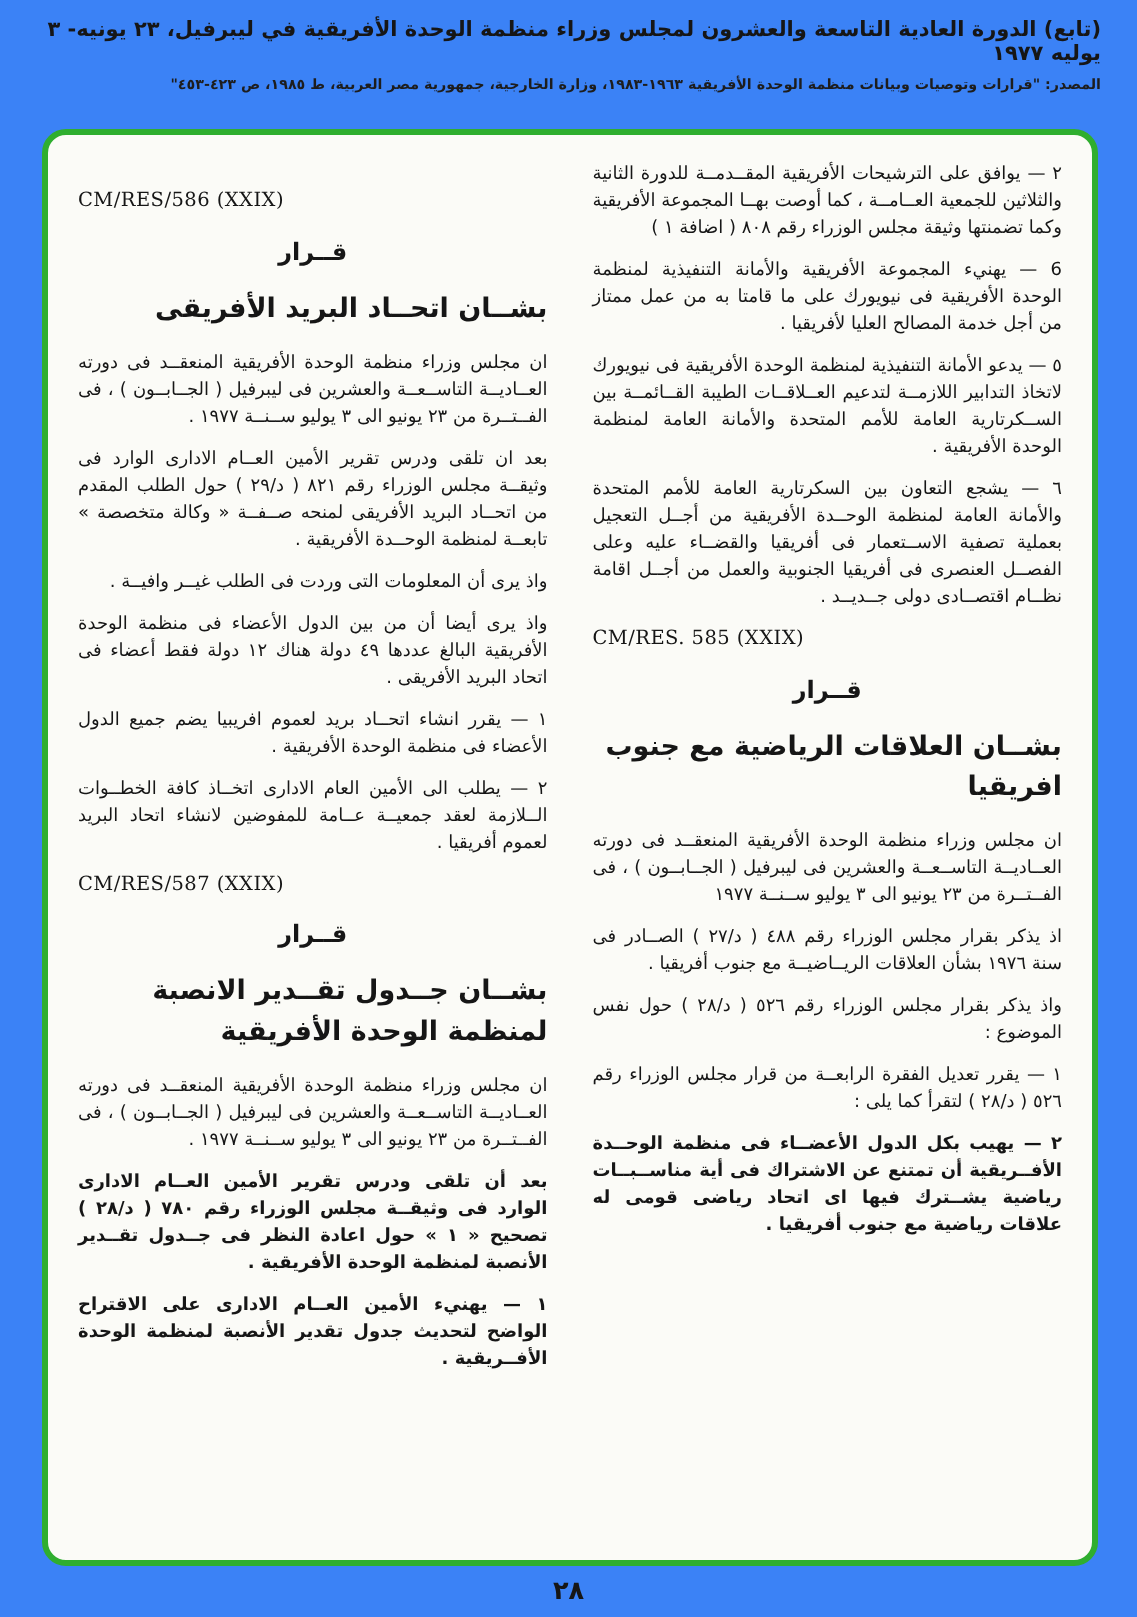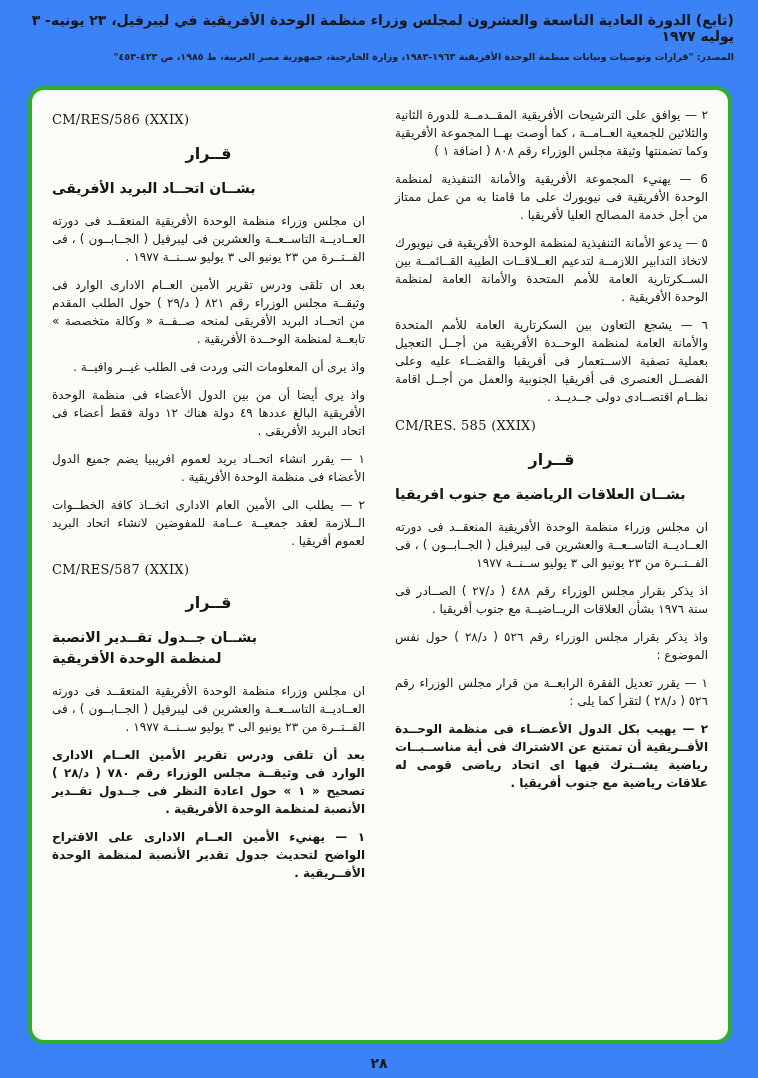--- a/index.html
+++ b/index.html
@@ -20,24 +20,24 @@
   }
   .columns { display:flex; direction:rtl; gap:30px; height:100%; }
   .col { flex:1; direction:rtl; font-size:12px; line-height:1.5; }
   .para { text-align:justify; margin-bottom:10px; }
   .para.bold { font-weight:bold; }
   .code {
     direction:ltr; text-align:left;
     font-family:"DejaVu Serif", serif; font-size:13px;
     margin:10px 0 12px; letter-spacing:0.3px;
   }
-  .col > .code:first-child { margin-top:4px; }
+  .col > .code:first-child { margin-top:18px; }
   .heading { text-align:center; font-weight:bold; font-size:16px; margin:8px 0 12px; }
-  .subheading { text-align:left; font-weight:bold; font-size:14px; margin-bottom:13px; white-space:pre-line; }
-  .page-number { position:absolute; bottom:7px; left:0; right:0; text-align:center; font-weight:bold; font-size:14px; }
+  .subheading { text-align:right; font-weight:bold; font-size:18px; margin-bottom:13px; white-space:pre-line; }
+  .page-number { position:absolute; bottom:7px; left:0; right:0; text-align:center; font-weight:bold; font-size:17px; }
 </style>
 </head>
 <body>
 
 <div class="page">
 
   <div class="header">
     <div class="header-line1">(تابع) الدورة العادية التاسعة والعشرون لمجلس وزراء منظمة الوحدة الأفريقية في ليبرفيل، ٢٣ يونيه- ٣ يوليه ١٩٧٧</div>
     <div class="header-line2">المصدر: "قرارات وتوصيات وبيانات منظمة الوحدة الأفريقية ١٩٦٣-١٩٨٣، وزارة الخارجية، جمهورية مصر العربية، ط ١٩٨٥، ص ٤٢٣-٤٥٣"</div>
   </div>

